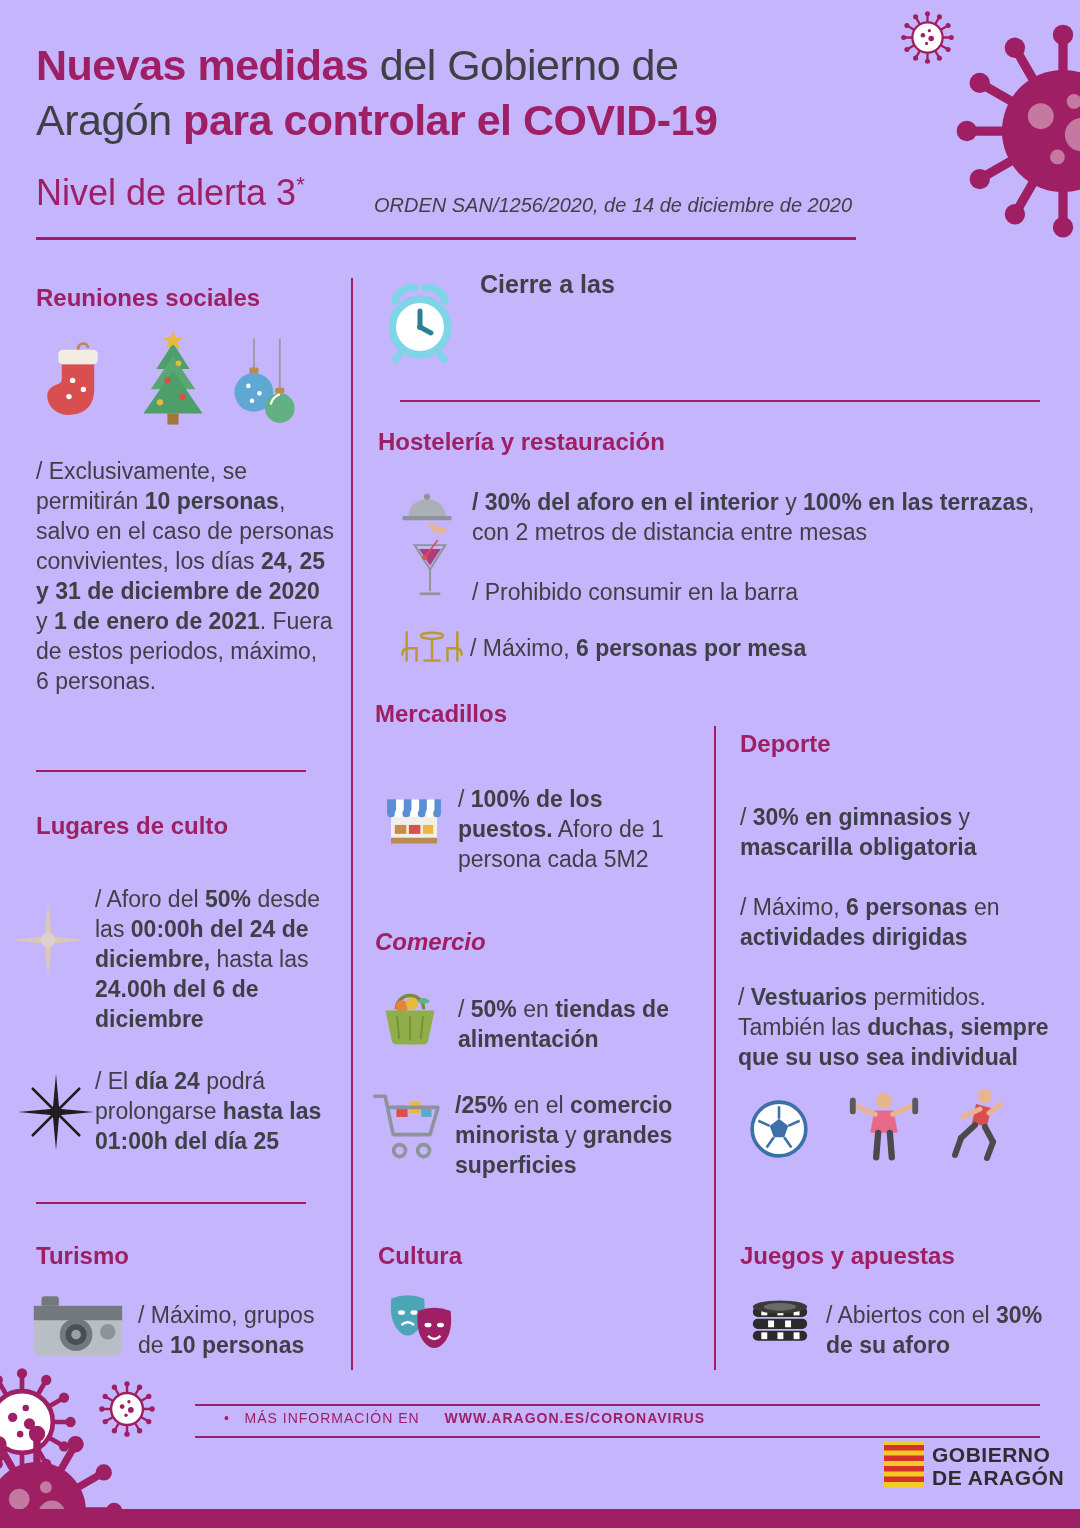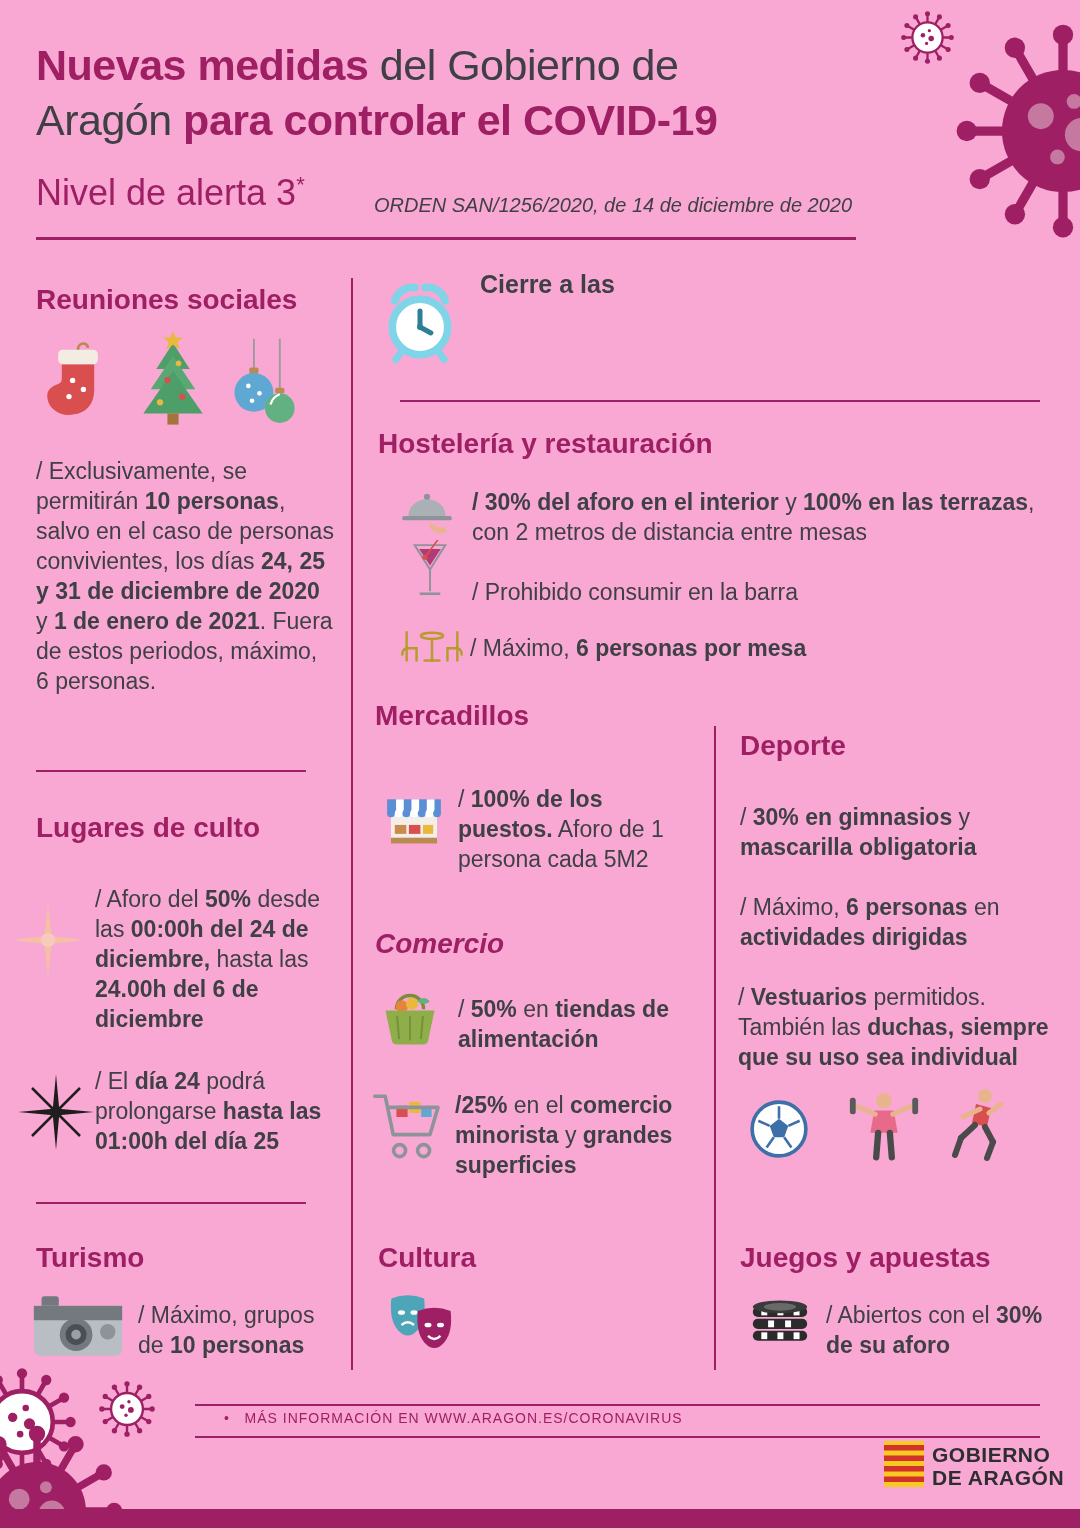--- a/index.html
+++ b/index.html
@@ -1,36 +1,36 @@
 <!DOCTYPE html>
 <html><head>
 <meta charset="utf-8">
 <style>
   :root{ --accent:#9e1f63; --dark:#3f4045; --blue:#7fd4e8; }
   *{ margin:0; padding:0; box-sizing:border-box; }
   body{ background:#ddd; font-family:"Liberation Sans", sans-serif; }
-  .page{ position:relative; width:1080px; height:1528px; background:#f9a8d4;
+  .page{ position:relative; width:1080px; height:1528px; background:#c4b5fd;
          overflow:hidden; color:var(--dark); }
   .abs{ position:absolute; }
   .b{ font-weight:700; }
   .accent{ color:var(--accent); }
   .title{ font-size:43px; line-height:1.27; font-weight:400; letter-spacing:-0.5px; }
   .title .b{ letter-spacing:-0.5px; }
   .alert{ font-size:36px; font-weight:400; color:var(--accent); }
   .alert sup{ font-size:22px; }
   .order{ font-size:20px; font-style:italic; color:var(--dark); }
-  .sec-h{ font-size:28px; font-weight:700; color:var(--accent); }
+  .sec-h{ font-size:24px; font-weight:700; color:var(--accent); }
   .txt{ font-size:23px; line-height:30px; color:var(--dark); }
   .rule{ background:var(--accent); }
   .cierre-intro{ font-size:25px; font-weight:700; }
   .cierre-line{ display:flex; align-items:baseline; gap:12px; }
   .cierre-time{ font-size:42px; font-weight:700; color:var(--accent); }
   .cierre-suffix{ font-size:24px; font-weight:700; }
   .foot-info{ font-size:14px; letter-spacing:1px; color:var(--accent); }
-  .foot-info .url{ font-weight:400; }
+  .foot-info .url{ font-weight:700;margin-left:20px; }
   .logo-text{ font-size:21px; font-weight:700; line-height:1.1; letter-spacing:0.5px; color:#2e2e30; }
   .icon{ display:block; width:100%; height:100%; }
   .bar{ background:var(--accent); }
 </style>
 </head>
 <body>
 
 <svg width="0" height="0" style="position:absolute">
   <defs>
     <symbol id="sym-virus" viewBox="0 0 120 120">

